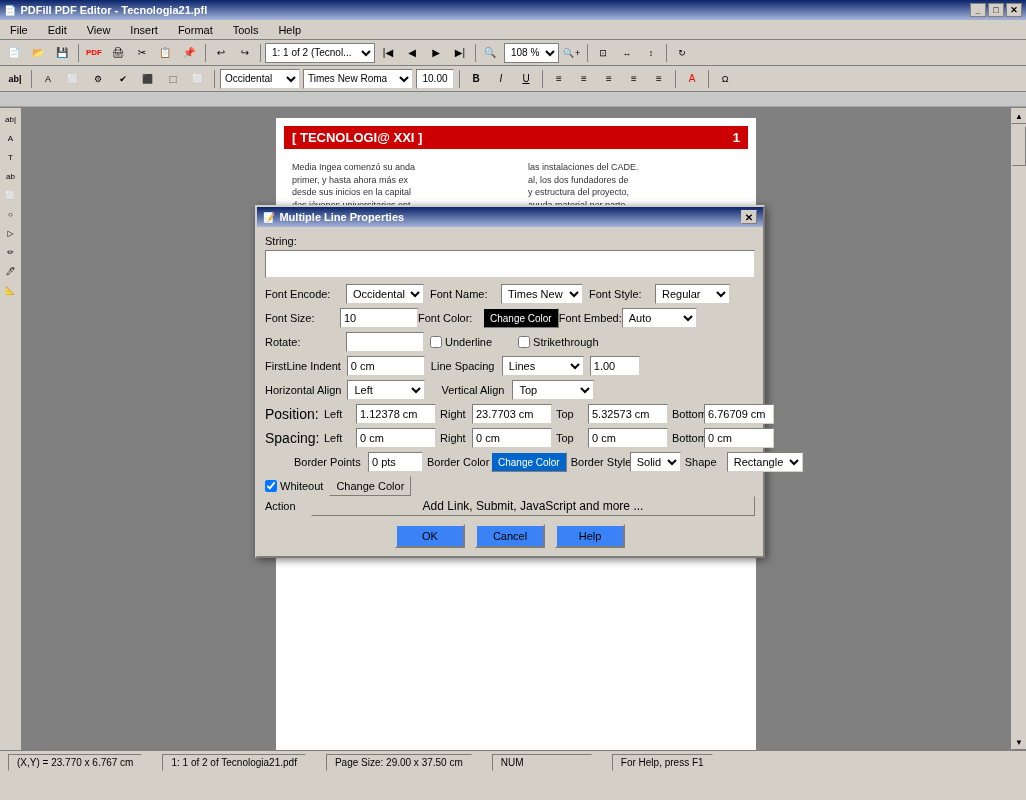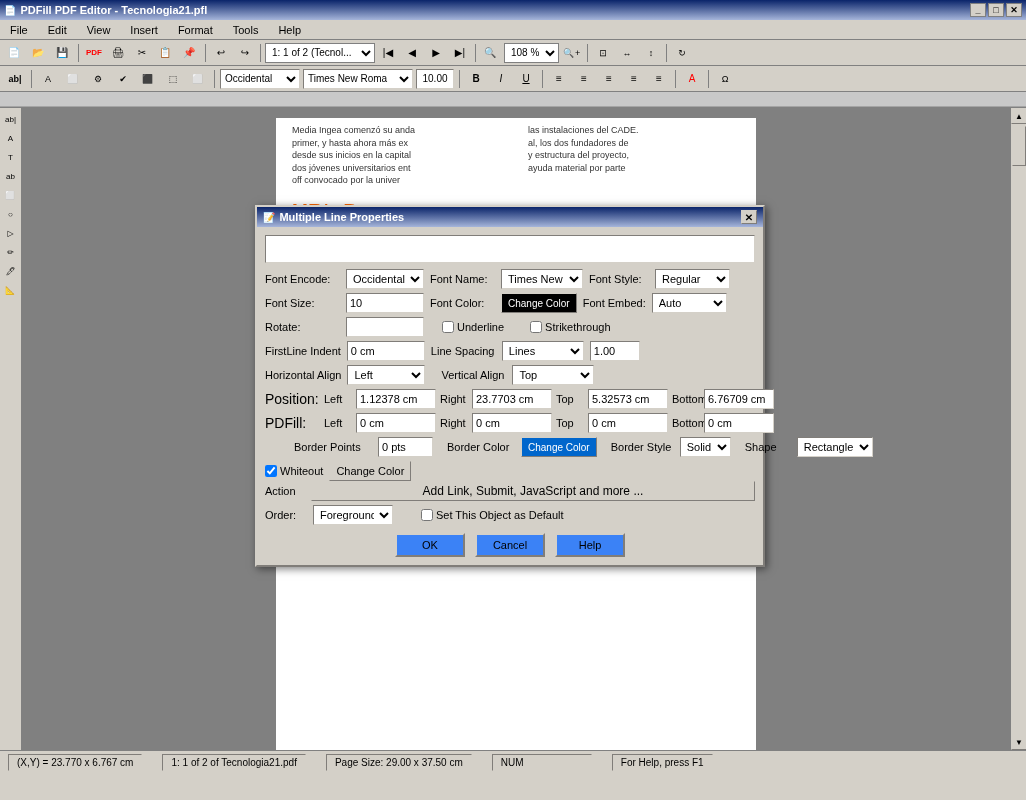--- a/index.html
+++ b/index.html
@@ -464,20 +464,24 @@
     <div class="lt-btn" style="font-size:8px;">○</div>
     <div class="lt-btn" style="font-size:8px;">▷</div>
     <div class="lt-btn" style="font-size:8px;">✏</div>
     <div class="lt-btn" style="font-size:8px;">🖊</div>
     <div class="lt-btn" style="font-size:8px;">📐</div>
   </div>
 
   <div class="doc-area">
     <div class="doc-page">
 
+      <div class="page-header-red">
+        <span>[ TECNOLOGI@ XXI ]</span>
+        <span>1</span>
+      </div>
 
 
       <div style="display:flex; gap:8px; margin: 2px 8px;">
         <div style="flex:1;">
           <div class="page-text">
             Media Ingea comenzó su anda<br>
             primer, y hasta ahora más ex<br>
             desde sus inicios en la capital<br>
             dos jóvenes universitarios ent<br>
             off convocado por la univer
@@ -537,53 +541,56 @@
       <div class="dialog-title-left">
         <span style="font-size:10px;">📝</span>
         <span>Multiple Line Properties</span>
       </div>
       <div class="dialog-close-btn">✕</div>
     </div>
 
     <div class="dialog-body">
 
       <div class="string-area">
+        <div style="display:flex; align-items:center; gap:6px; margin-bottom:3px;">
+          <span class="form-label">String:</span>
+        </div>
         <input type="text" class="string-field" style="width: 100%;" value="">
       </div>
 
       <div style="display:flex; gap:6px; margin-bottom:4px; align-items:center;">
         <span class="form-label" style="min-width:75px;">Font Encode:</span>
         <select class="form-select" style="width:78px;">
           <option>Occidental</option>
         </select>
         <span class="form-label" style="min-width:65px;">Font Name:</span>
         <select class="form-select" style="width:82px;">
           <option>Times New Rom</option>
         </select>
         <span class="form-label" style="min-width:60px;">Font Style:</span>
         <select class="form-select" style="width:75px;">
           <option>Regular</option>
         </select>
       </div>
 
-      <div style="display:flex; gap:6px; margin-bottom:4px; align-items:center;">
+      <div style="display:flex; margin-bottom:4px; align-items:center;">
         <span class="form-label" style="min-width:75px;">Font Size:</span>
         <input type="text" class="form-input" style="width: 78px;" value="10">
         <span class="form-label" style="min-width:65px;">Font Color:</span>
         <button class="color-btn">Change Color</button>
         <span class="form-label" style="min-width:60px;">Font Embed:</span>
         <select class="form-select" style="width:75px;">
           <option>Auto</option>
         </select>
       </div>
 
       <div style="display:flex; gap:6px; margin-bottom:4px; align-items:center;">
         <span class="form-label" style="min-width:75px;">Rotate:</span>
         <input type="text" class="form-input" style="width: 78px;" value="">
-        <label class="cb-label" style="margin-left:12px;">
+        <label class="cb-label" style="margin-left:0;">
           <input type="checkbox" style="">
           <span>Underline</span>
         </label>
         <label class="cb-label" style="margin-left:20px;">
           <input type="checkbox" style="">
           <span>Strikethrough</span>
         </label>
       </div>
 
       <div style="display:flex; gap:6px; margin-bottom:4px; align-items:center;">
@@ -613,32 +620,32 @@
         <input type="text" class="pos-input" value="1.12378 cm" style="">
         <span class="sub-label">Right</span>
         <input type="text" class="pos-input" value="23.7703 cm" style="">
         <span class="sub-label">Top</span>
         <input type="text" class="pos-input" value="5.32573 cm" style="">
         <span class="sub-label">Bottom</span>
         <input type="text" class="pos-input-sm" value="6.76709 cm" style="">
       </div>
 
       <div class="pos-row">
-        <span class="pos-label">PDFill:</span>
+        <span class="pos-label">Spacing:</span>
         <span class="sub-label">Left</span>
         <input type="text" class="pos-input" value="0 cm" style="">
         <span class="sub-label">Right</span>
         <input type="text" class="pos-input" value="0 cm" style="">
         <span class="sub-label">Top</span>
         <input type="text" class="pos-input" value="0 cm" style="">
         <span class="sub-label">Bottom</span>
         <input type="text" class="pos-input-sm" value="0 cm" style="">
       </div>
 
-      <div style="display:flex; gap:14px; margin-bottom:4px; align-items:center;padding-left:29px;">
+      <div style="display:flex; gap:4px; margin-bottom:4px; align-items:center;padding-left:29px;">
         <span class="form-label" style="min-width:70px;">Border Points</span>
         <input type="text" class="form-input" style="width: 55px;" value="0 pts">
         <span class="form-label" style="min-width:60px;">Border Color</span>
         <button class="color-btn" style="background:#0066cc;">Change Color</button>
         <span class="form-label" style="min-width:55px;">Border Style</span>
         <select class="form-select" style="width:65px;">
           <option>Solid</option>
         </select>
         <span class="form-label" style="min-width:38px;">Shape</span>
         <select class="form-select" style="width:81px;">
@@ -652,30 +659,20 @@
           <span>Whiteout</span>
         </label>
         <button class="change-color-btn">Change Color</button>
       </div>
 
       <div style="display:flex; gap:6px; margin-bottom:4px; align-items:center;">
         <span class="form-label" style="min-width:40px;">Action</span>
         <button class="action-btn">Add Link, Submit, JavaScript and more ...</button>
       </div>
 
-      <div class="order-row">
-        <span class="form-label" style="min-width:40px;">Order:</span>
-        <select class="form-select" style="width:80px;">
-          <option>Foreground</option>
-        </select>
-        <label class="cb-label" style="margin-left:20px;">
-          <input type="checkbox" style="">
-          <span>Set This Object as Default</span>
-        </label>
-      </div>
 
       <div class="dialog-buttons">
         <button class="dlg-btn">OK</button>
         <button class="dlg-btn">Cancel</button>
         <button class="dlg-btn">Help</button>
       </div>
     </div>
   </div>
 </div>
 

